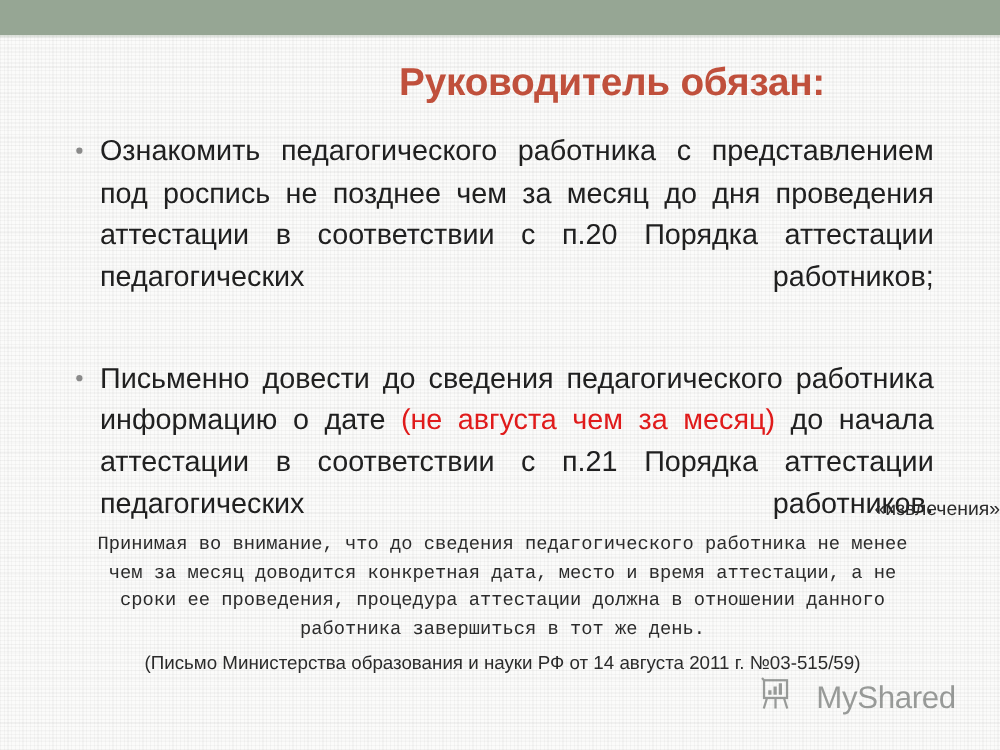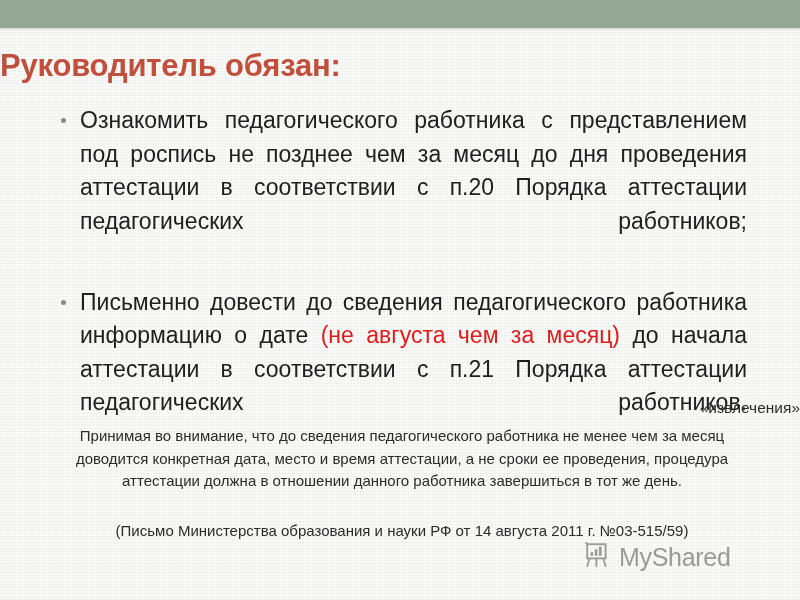--- a/index.html
+++ b/index.html
@@ -42,21 +42,21 @@
     width: 800px;
     height: 3px;
     background: linear-gradient(to bottom, rgba(150,166,148,0.35), rgba(255,255,255,0));
   }
 
   
   #title {
     position: absolute;
     left: 0; top: 48px;
     width: 660px;
-    text-align: left;
+    text-align: right;
     color: #c0503c;
     font-size: 31px;
     font-weight: bold;
     letter-spacing: -0.2px;
     line-height: 36px;
     white-space: nowrap;
   }
 
   
   #body {
@@ -106,40 +106,41 @@
   }
   #extract-body {
     position: absolute;
     left: 62px;
     top: 425px;
     width: 680px;
     text-align: center;
     font-size: 15px;
     line-height: 22.5px;
     color: #2b2b2b;
+    font-family: Liberation Mono, monospace;
   }
   #source-line {
     position: absolute;
     left: 62px;
     top: 520px;
     width: 680px;
     text-align: center;
     font-size: 15px;
     line-height: 22px;
     color: #2b2b2b;
   }
 
   
   #watermark {
     position: absolute;
-    left: 584px;
+    left: 608px;
     top: 541px;
     display: flex;
     align-items: center;
-    gap: 8px;
+    gap: 18px;
     opacity: 0.62;
     text-align: center;
   }
   #watermark .wm-text {
     font-size: 25px;
     color: #5f6360;
     letter-spacing: -0.3px;
     line-height: 28px;
   }
 </style>

